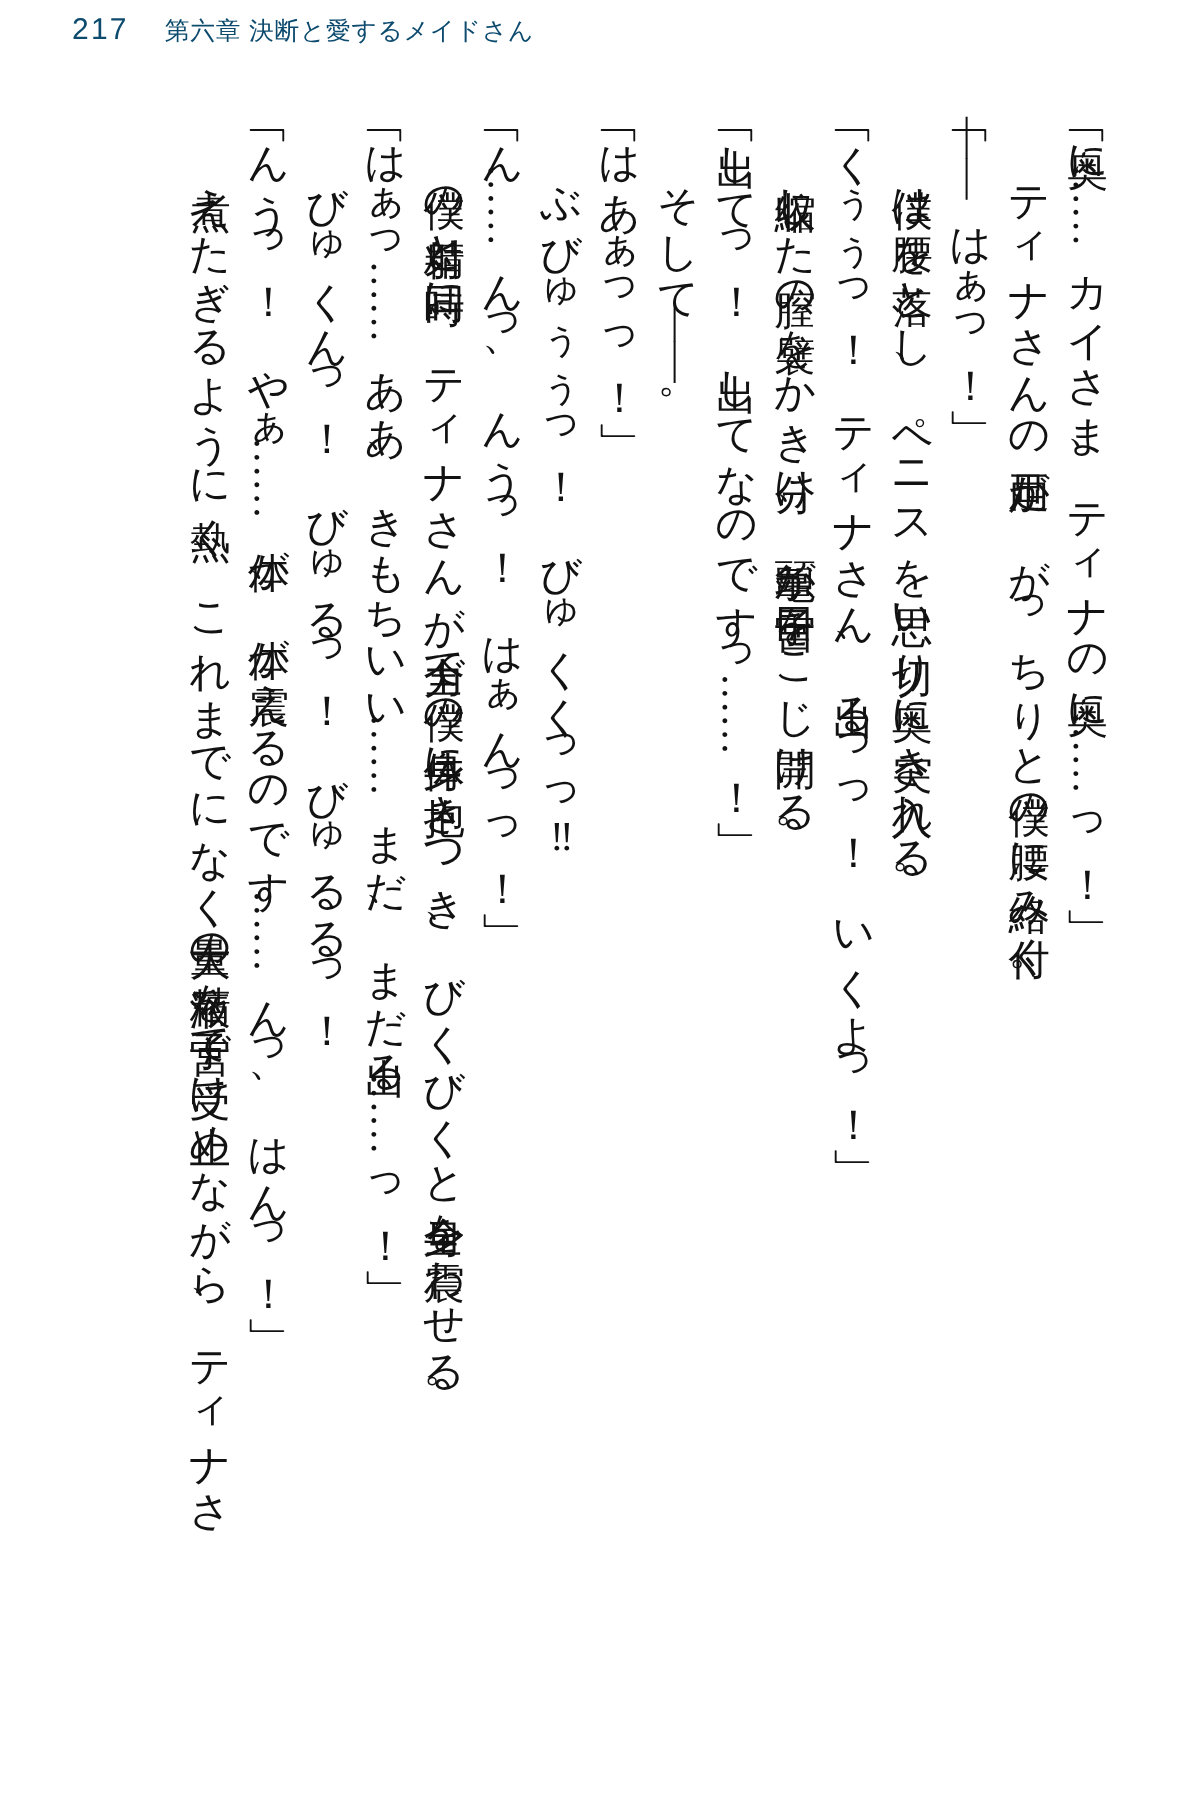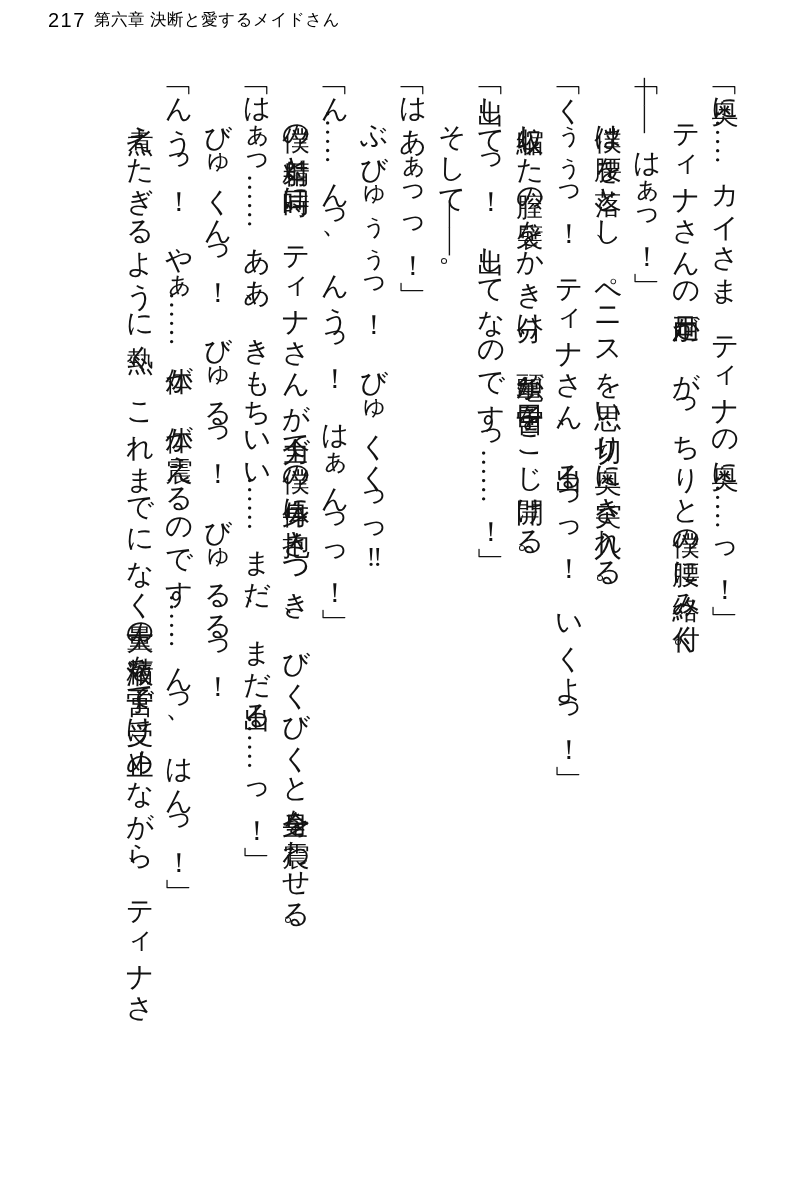--- a/index.html
+++ b/index.html
@@ -13,32 +13,32 @@
     height: 1200px;
     background: #ffffff;
     overflow: hidden;
     color: #161616;
   }
   .header {
     position: absolute;
     top: 9px;
     left: 48px;
     display: flex;
-    align-items: flex-start;
+    align-items: flex-end;
     font-family: "Liberation Sans", "DejaVu Sans", sans-serif;
-    color: #000000;
+    color: #0c4a6e;
     white-space: nowrap;
   }
   .pagenum {
     font-size: 20px;
     font-weight: 500;
     letter-spacing: 1.5px;
   }
   .chapter {
-    margin-left: 8px;
+    margin-left: 24px;
     font-size: 16.5px;
     font-weight: 400;
     letter-spacing: 0.5px;
   }
   .tategaki {
     position: absolute;
     top: 78px;
     right: 55px;
     height: 1110px;
     writing-mode: vertical-rl;

